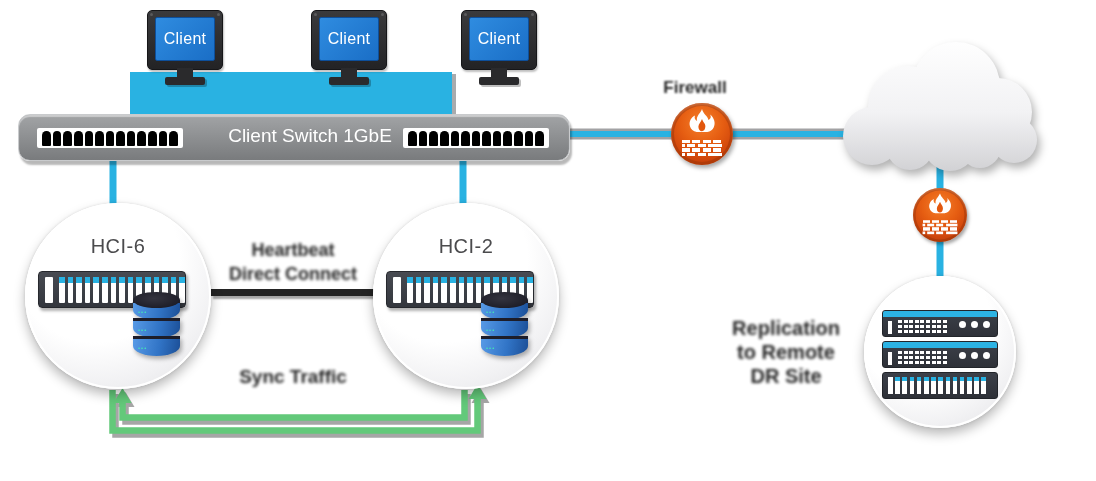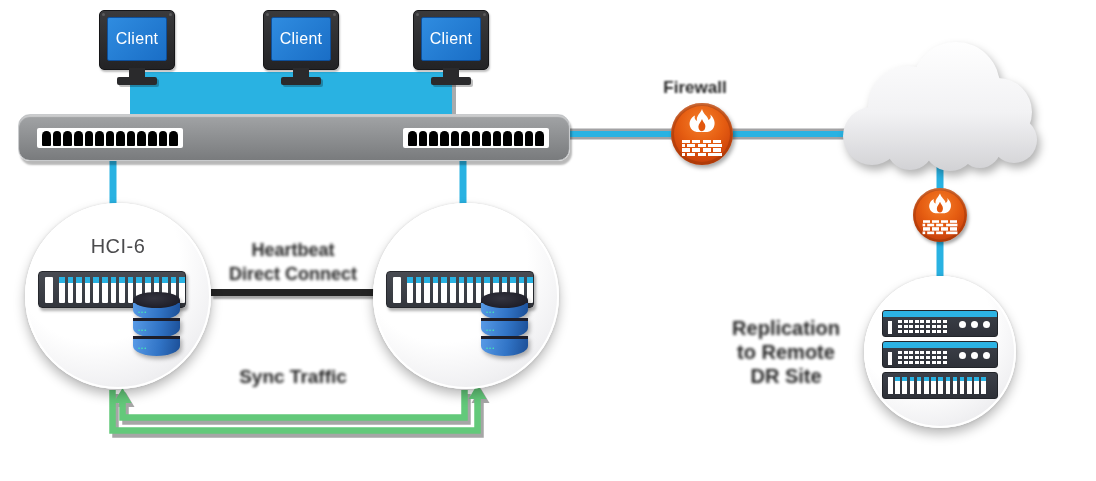--- a/index.html
+++ b/index.html
@@ -7,21 +7,21 @@
           font-family:"Liberation Sans",sans-serif;}
   .abs{position:absolute;}
 
   
   #lines-layer{position:absolute;left:0;top:0;z-index:1;}
   .band{left:130px;top:72px;width:322px;height:44px;background:#29b2e2;z-index:1;}
   .band-shadow{left:452px;top:74px;width:4px;height:42px;background:#a9abad;z-index:1;}
 
   
   .monitor{width:74px;height:58px;background:linear-gradient(#3a3a3c,#232325);
-           border:1px solid #161618;border-radius:5px;z-index:3;box-shadow:1px 2px 2px rgba(0,0,0,.25);}
+           border:1px solid #161618;border-radius:5px;z-index:3;box-shadow:1px 2px 2px rgba(0,0,0,.25);margin-left:48px;}
   .screen{position:absolute;left:7px;top:6px;right:7px;bottom:8px;border-radius:2px;
           background:linear-gradient(135deg,#2f8ce0,#1a6ec6);border:1px solid #0d4f9b;
           display:flex;align-items:center;justify-content:center;}
   .screen span{color:#fff;font-size:16px;letter-spacing:.3px;}
   .neck{position:absolute;left:29px;top:57px;width:16px;height:11px;background:#2a2a2c;}
   .mbase{position:absolute;left:17px;top:66px;width:40px;height:8px;background:#2a2a2c;border-radius:2px;
          box-shadow:2px 2px 0 rgba(0,0,0,.25);}
   .screw{position:absolute;width:3px;height:3px;background:#5a5a5c;border-radius:50%;}
 
   
@@ -161,20 +161,21 @@
         <span class="port"></span>
         <span class="port"></span>
         <span class="port"></span>
         <span class="port"></span>
         <span class="port"></span>
         <span class="port"></span>
         <span class="port"></span>
         <span class="port"></span>
         <span class="port"></span>
       </div>
+    <div class="switch-label">Client Switch 1GbE</div>
     <div class="port-strip right">
         <span class="port"></span>
         <span class="port"></span>
         <span class="port"></span>
         <span class="port"></span>
         <span class="port"></span>
         <span class="port"></span>
         <span class="port"></span>
         <span class="port"></span>
         <span class="port"></span>
@@ -213,20 +214,21 @@
       <div class="cyl-tier t2">
           <span class="dots">•••</span>
         </div>
       <div class="cyl-tier t3">
           <span class="dots">•••</span>
         </div>
     </div>
   </div>
 
   <div class="abs node-circle hci" style="left:373px;">
+    <div class="hci-label">HCI-2</div>
     <div class="rack" style="left:13px;top:68px;">
         <span class="slot power"></span>
         <span class="slot"></span>
         <span class="slot"></span>
         <span class="slot"></span>
         <span class="slot"></span>
         <span class="slot"></span>
         <span class="slot"></span>
         <span class="slot"></span>
         <span class="slot"></span>

